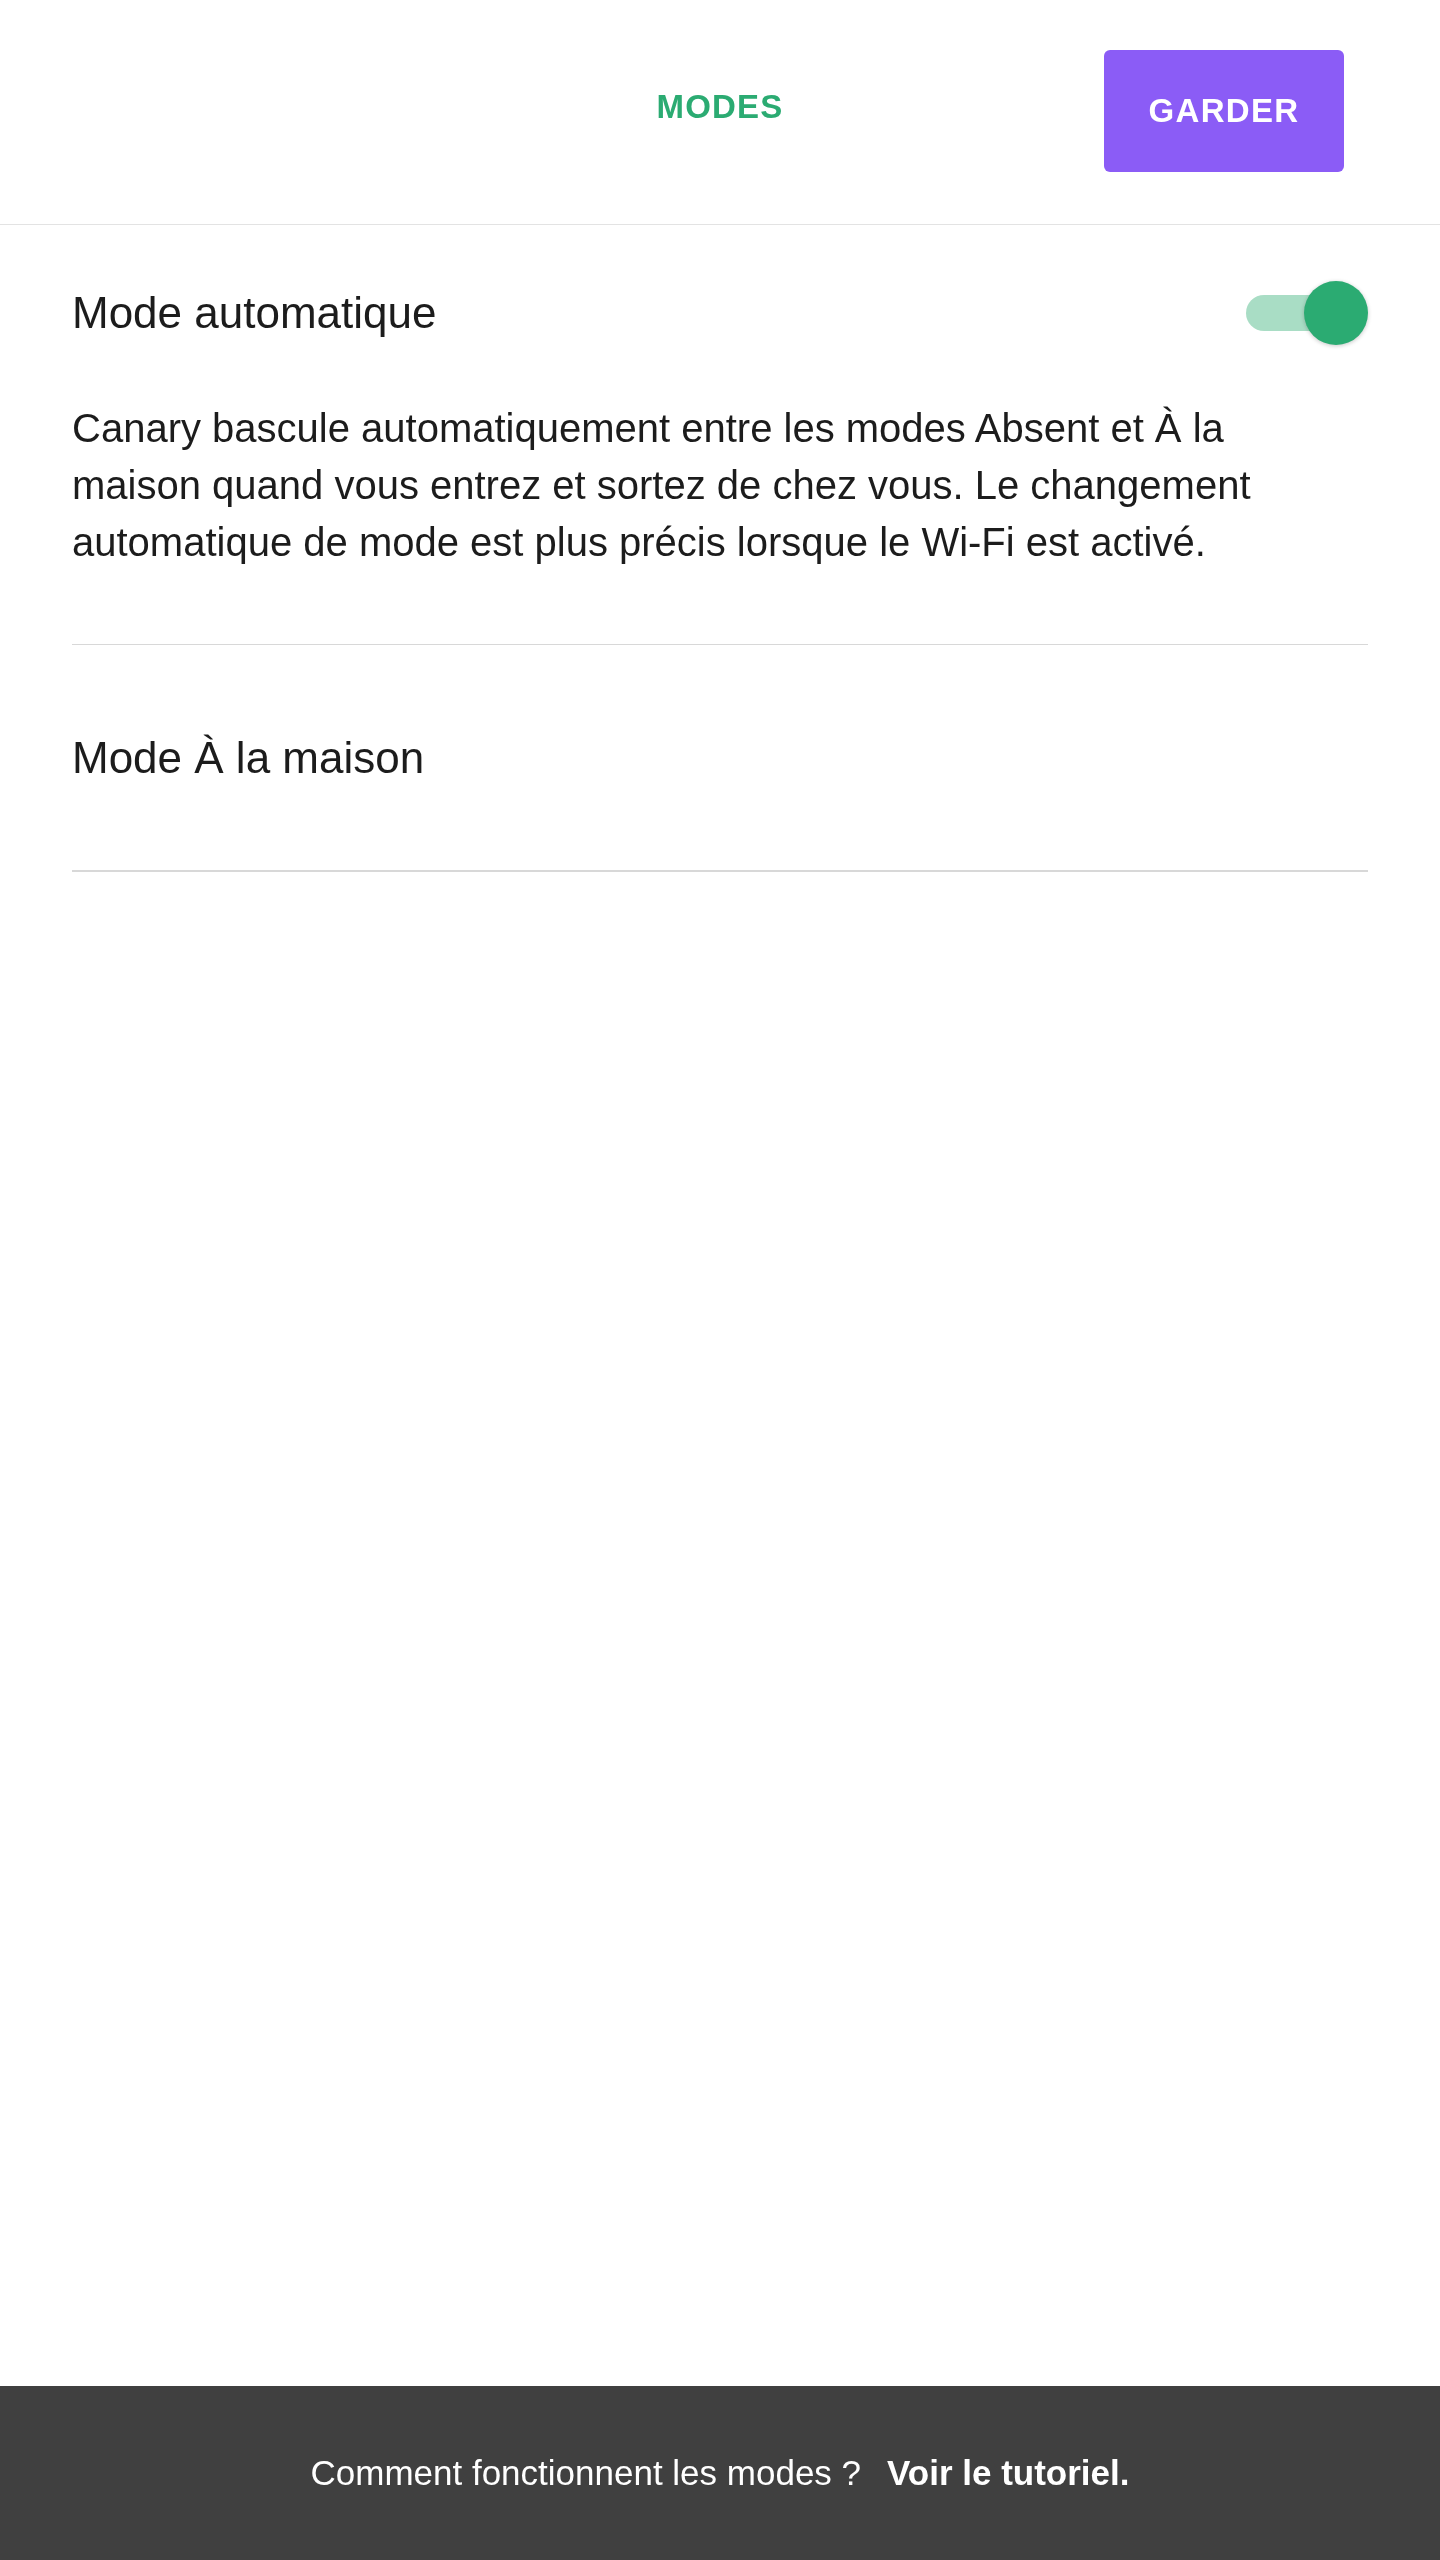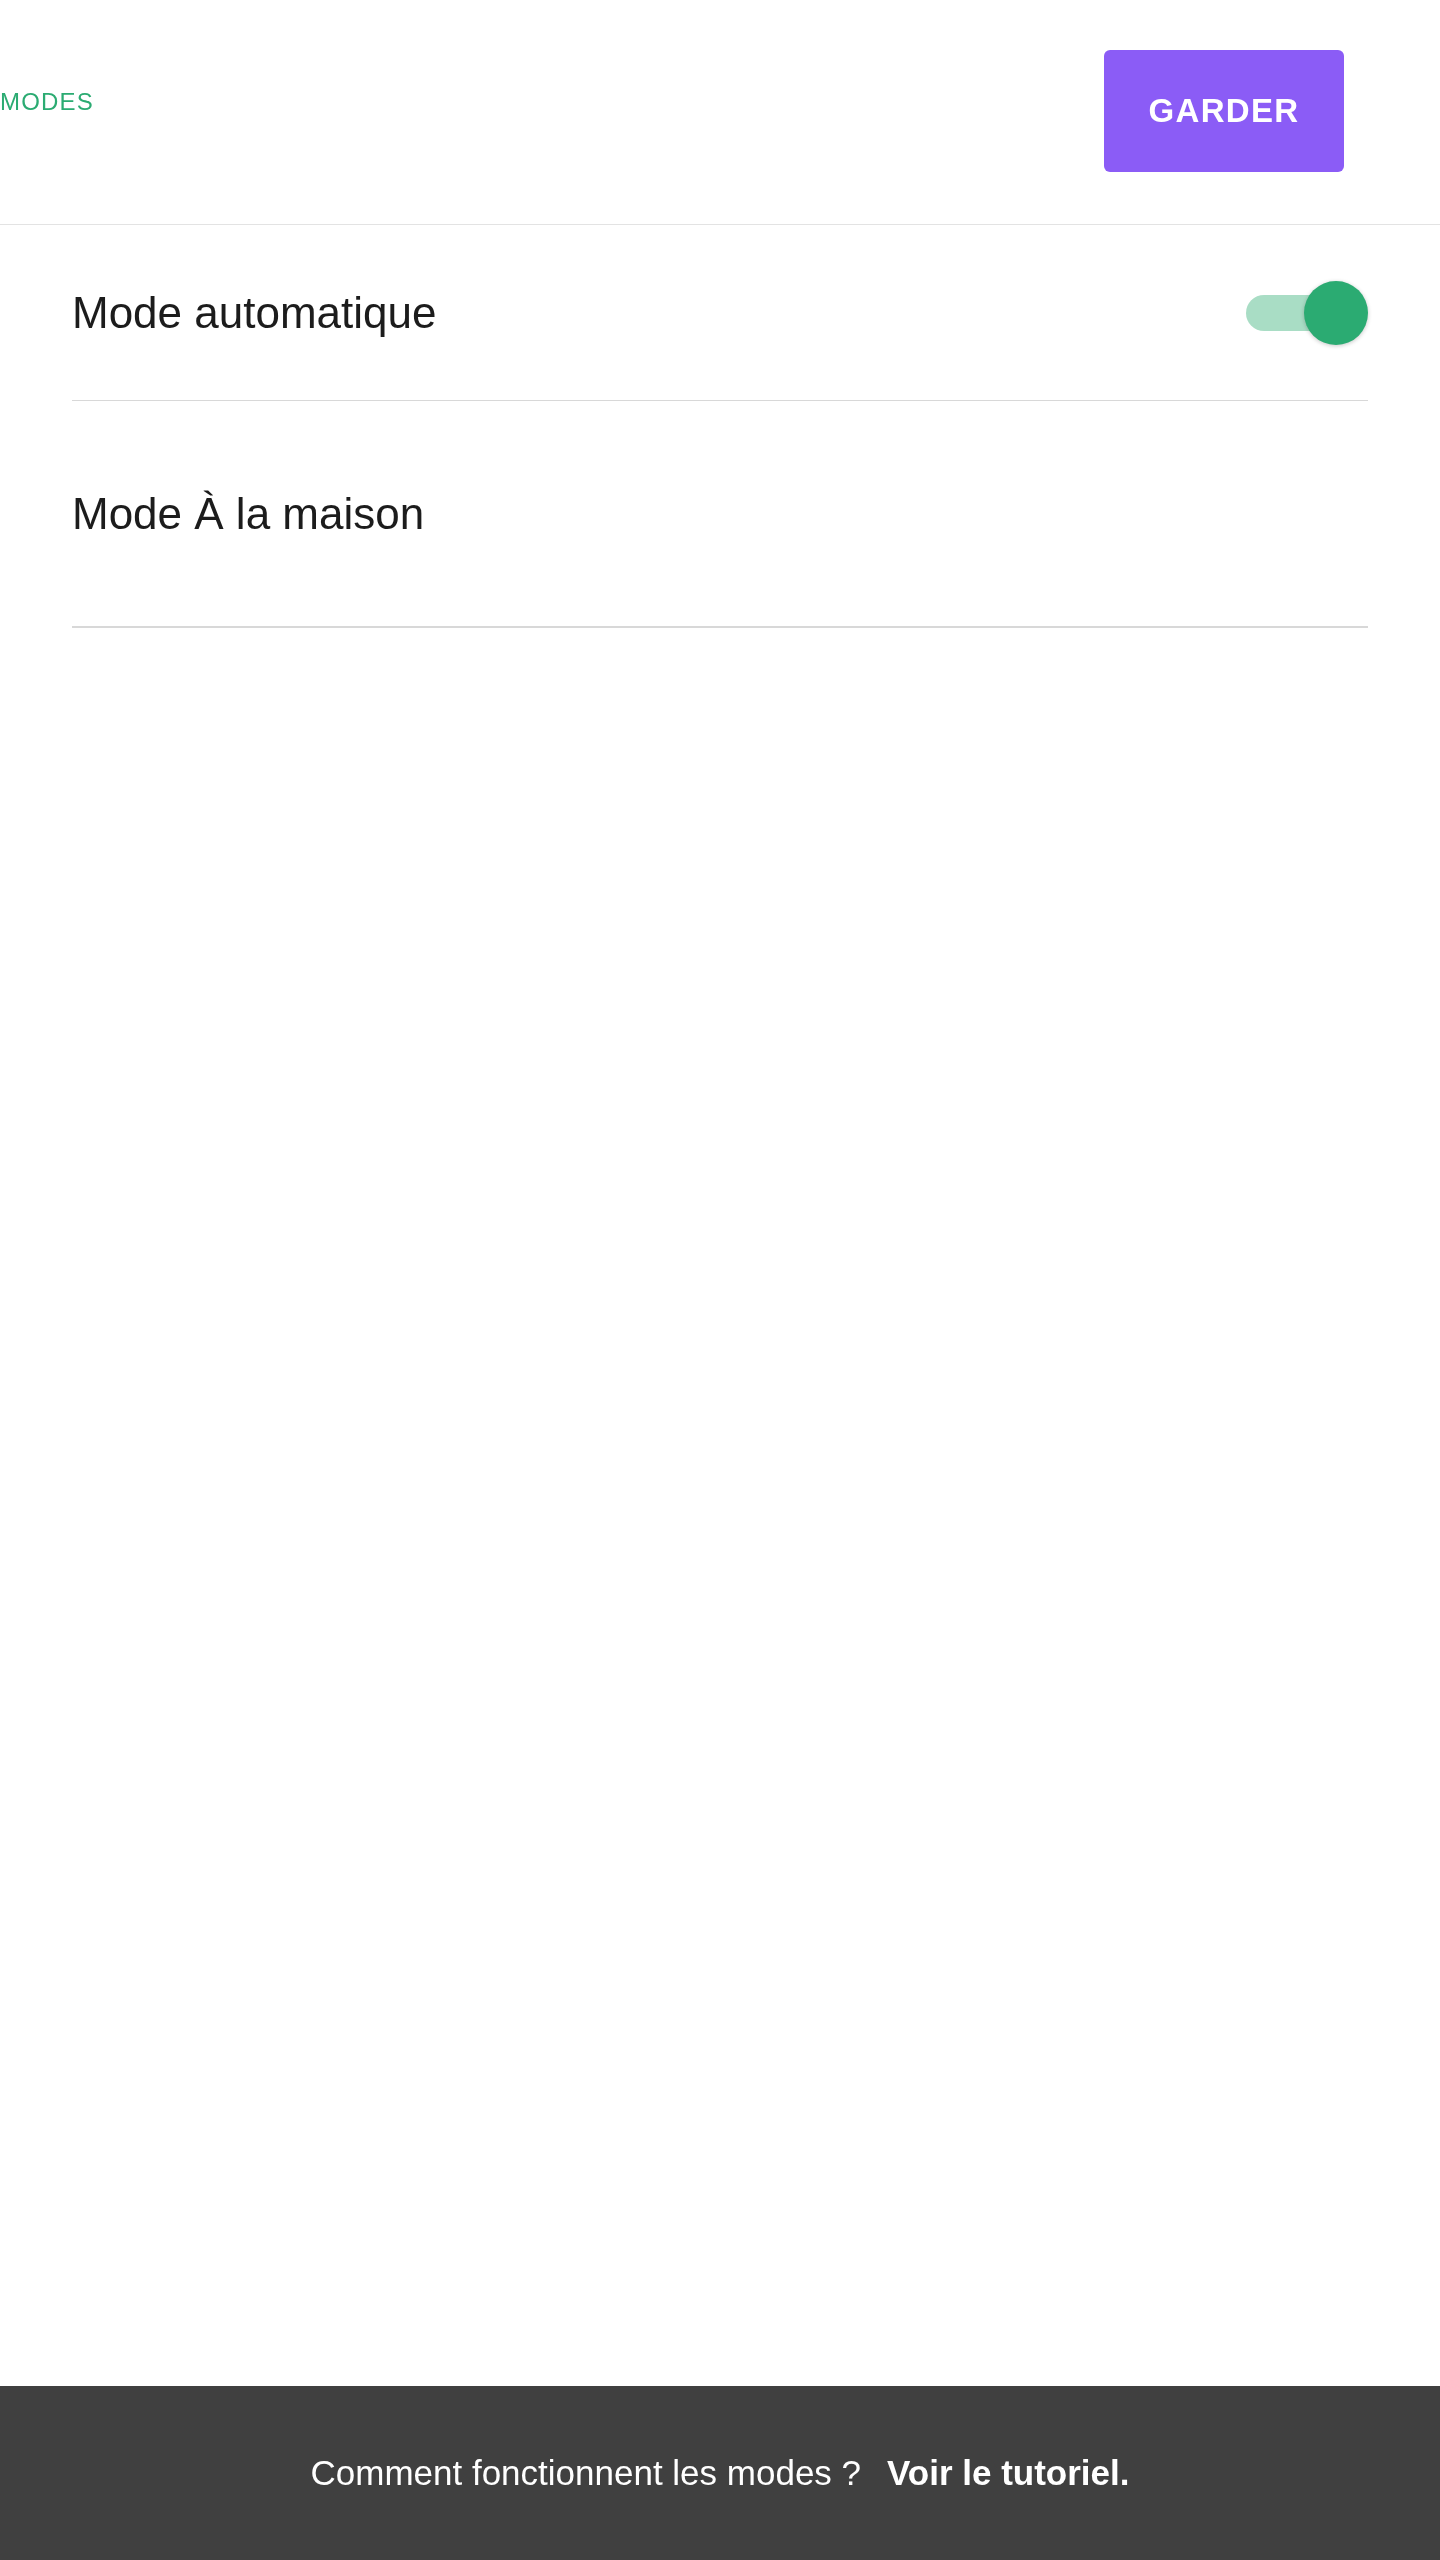--- a/index.html
+++ b/index.html
@@ -29,22 +29,23 @@
     height: 224px;
     flex: 0 0 224px;
     border-bottom: 1px solid #e3e3e3;
     background: #ffffff;
   }
   .header-title {
     position: absolute;
     left: 0;
     right: 0;
     top: 88px;
-    font-size: 24px;
-    font-weight: normal;
+    text-align: center;
+    font-size: 33px;
+    font-weight: bold;
     letter-spacing: 1.2px;
     color: #2bab72;
   }
   .header-action {
     position: absolute;
     right: 96px;
     top: 50px;
     min-width: 240px;
     height: 122px;
     border-radius: 6px;
@@ -167,20 +168,21 @@
   <div class="content">
 
     <div class="row-toggle">
       <span class="row-label">Mode automatique</span>
       <span class="switch">
         <span class="switch-track"></span>
         <span class="switch-thumb"></span>
       </span>
     </div>
 
+    <div class="description">Canary bascule automatiquement entre les modes Absent et À la maison quand vous entrez et sortez de chez vous. Le changement automatique de mode est plus précis lorsque le Wi-Fi est activé.</div>
 
     <div class="divider"></div>
 
     <div class="row-nav">
       <span class="row-label">Mode À la maison</span>
     </div>
 
     <div class="divider"></div>
 
 

